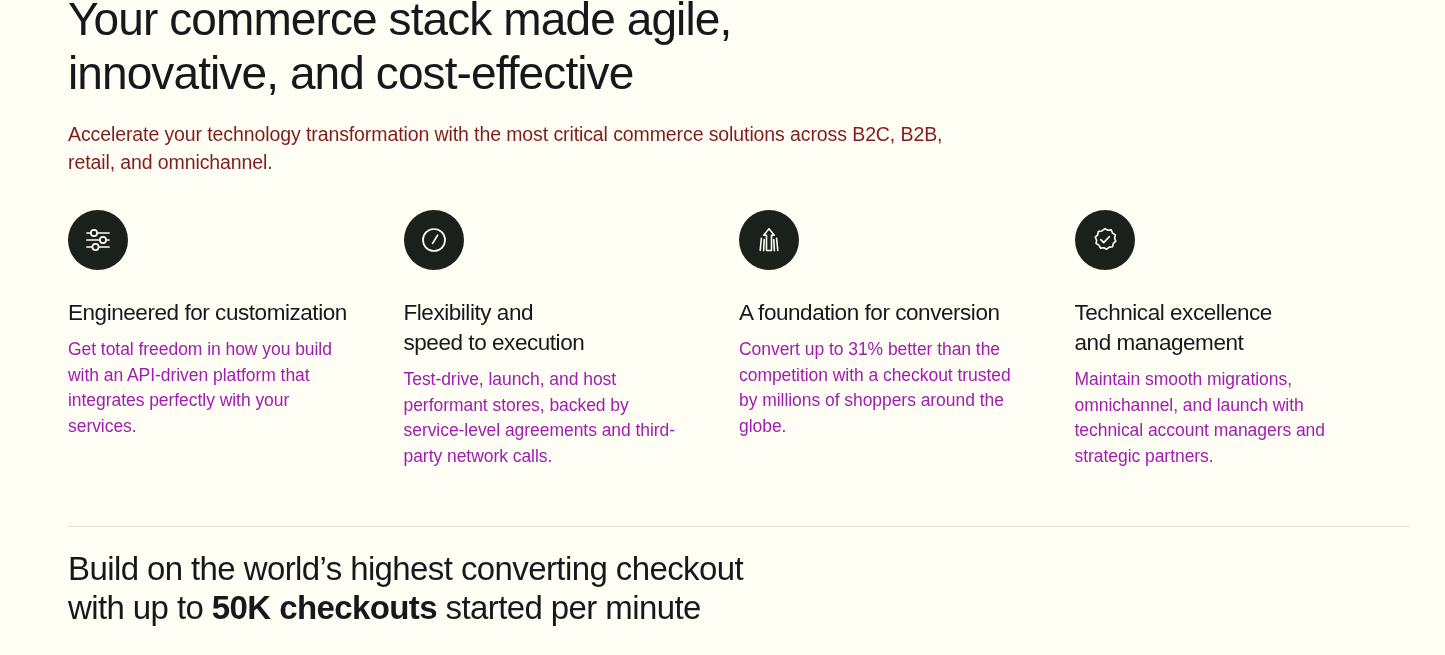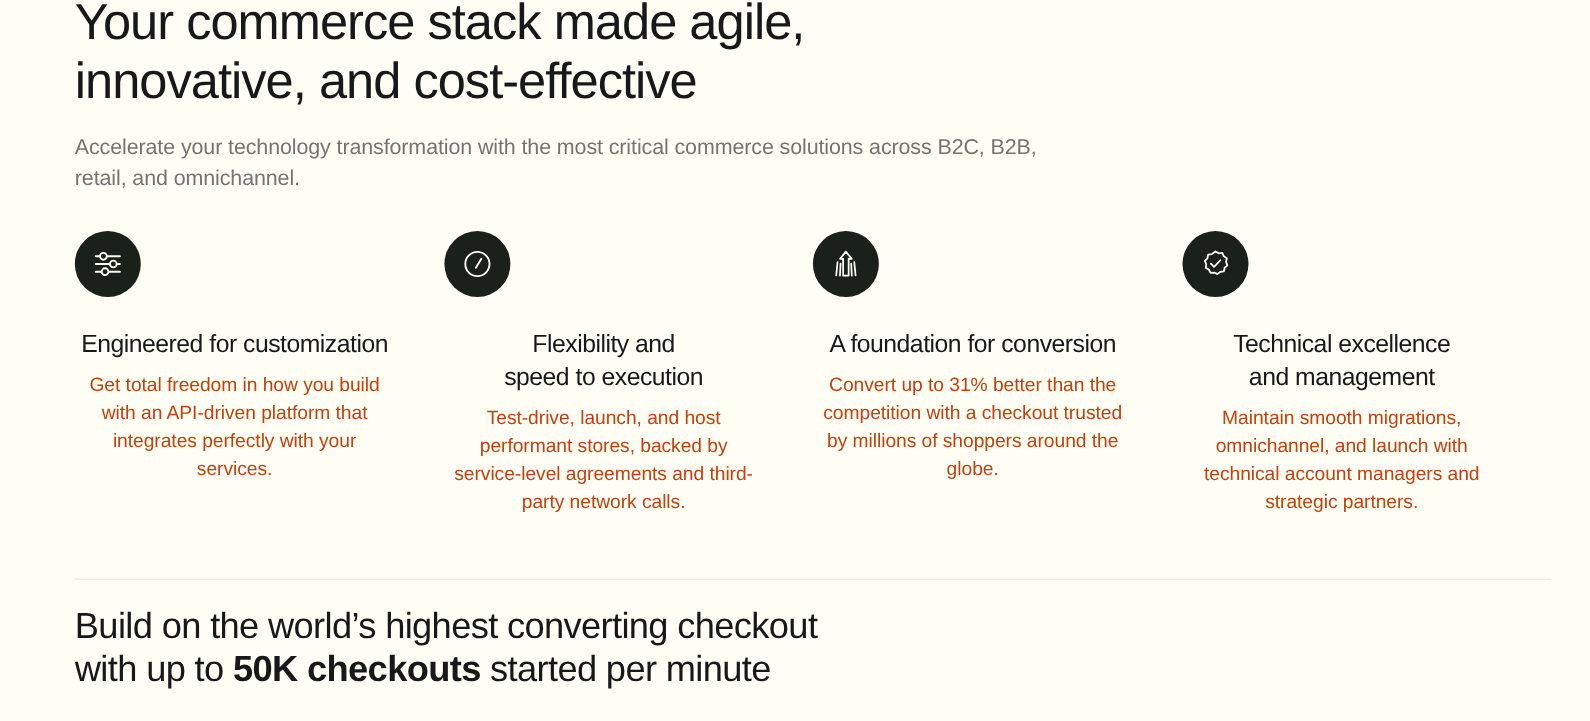--- a/index.html
+++ b/index.html
@@ -36,34 +36,33 @@
     letter-spacing: -0.9px;
     color: #16181a;
     max-width: 760px;
     margin-top: -8px;
   }
 
   .hero-sub {
     margin-top: 20px;
     font-size: 19.5px;
     line-height: 28px;
-    color: #737373;
+    color: #7f1d1d;
     max-width: 890px;
     letter-spacing: -0.1px;
   }
 
   
   .features {
     position: absolute;
     top: 218px;
     left: 68px;
     right: 35px;
     display: flex;
     gap: 0;
-    text-align: center;
   }
 
   .feature {
     width: 341px;
     padding-right: 45px;
   }
 
   .feature-icon {
     width: 60px;
     height: 60px;
@@ -83,21 +82,21 @@
     font-weight: 400;
     letter-spacing: -0.45px;
     color: #16181a;
     white-space: pre-line;
   }
 
   .feature-body {
     margin-top: 9px;
     font-size: 17.5px;
     line-height: 25.5px;
-    color: #c2410c;
+    color: #a21caf;
     letter-spacing: -0.05px;
   }
 
   
   .divider {
     position: absolute;
     left: 68px;
     top: 534px;
     width: 1342px;
     height: 1px;

